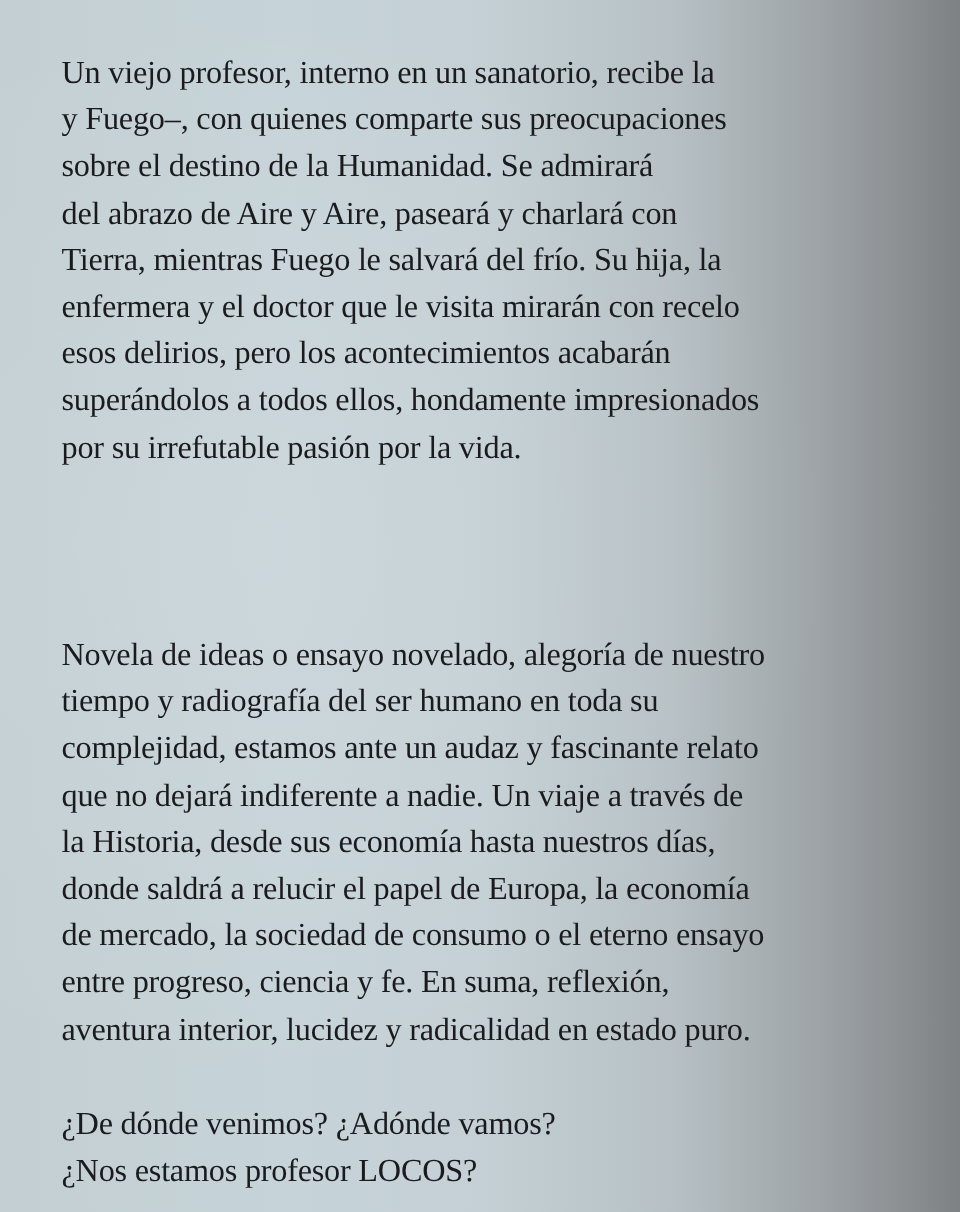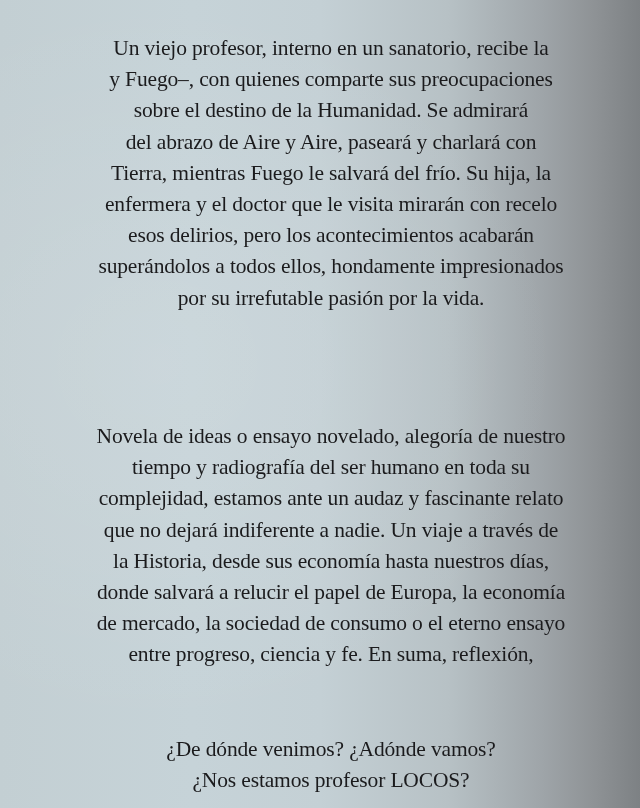--- a/index.html
+++ b/index.html
@@ -18,21 +18,21 @@
         #b7c1c5 70%,
         #9ea4a8 85%,
         #8e9295 93%,
         #7d8184 100%);
       font-family: "Liberation Serif", "DejaVu Serif", serif;
       color: #1b1b1d;
     }
     .page {
       position: absolute;
       left: 0; top: 0;
-      width: 640px; height: 808px; text-align: center;
+      width: 640px; height: 808px;
     }
     .shade-top {
       position: absolute;
       left: 0; top: 0; width: 640px; height: 808px;
       background: radial-gradient(ellipse at 25% 45%, rgba(255,255,255,0.10), rgba(0,0,0,0) 60%);
       pointer-events: none;
     }
     .text-block {
       position: absolute;
       left: 41px;
@@ -66,22 +66,23 @@
     <span class="line">superándolos a todos ellos, hondamente impresionados</span>
     <span class="line">por su irrefutable pasión por la vida.</span>
   </div>
 
   <div class="text-block para2">
     <span class="line">Novela de ideas o ensayo novelado, alegoría de nuestro</span>
     <span class="line">tiempo y radiografía del ser humano en toda su</span>
     <span class="line">complejidad, estamos ante un audaz y fascinante relato</span>
     <span class="line">que no dejará indiferente a nadie. Un viaje a través de</span>
     <span class="line">la Historia, desde sus economía hasta nuestros días,</span>
-    <span class="line">donde salvará a relucir el papel de Europa, la economía</span>
+    <span class="line">donde saldrá a relucir el papel de Europa, la economía</span>
     <span class="line">de mercado, la sociedad de consumo o el eterno ensayo</span>
     <span class="line">entre progreso, ciencia y fe. En suma, reflexión,</span>
+    <span class="line">aventura interior, lucidez y radicalidad en estado puro.</span>
   </div>
 
   <div class="text-block questions">
     <span class="line">¿De dónde venimos? ¿Adónde vamos?</span>
     <span class="line">¿Nos estamos profesor LOCOS?</span>
   </div>
 </div>
 
 </body></html>

